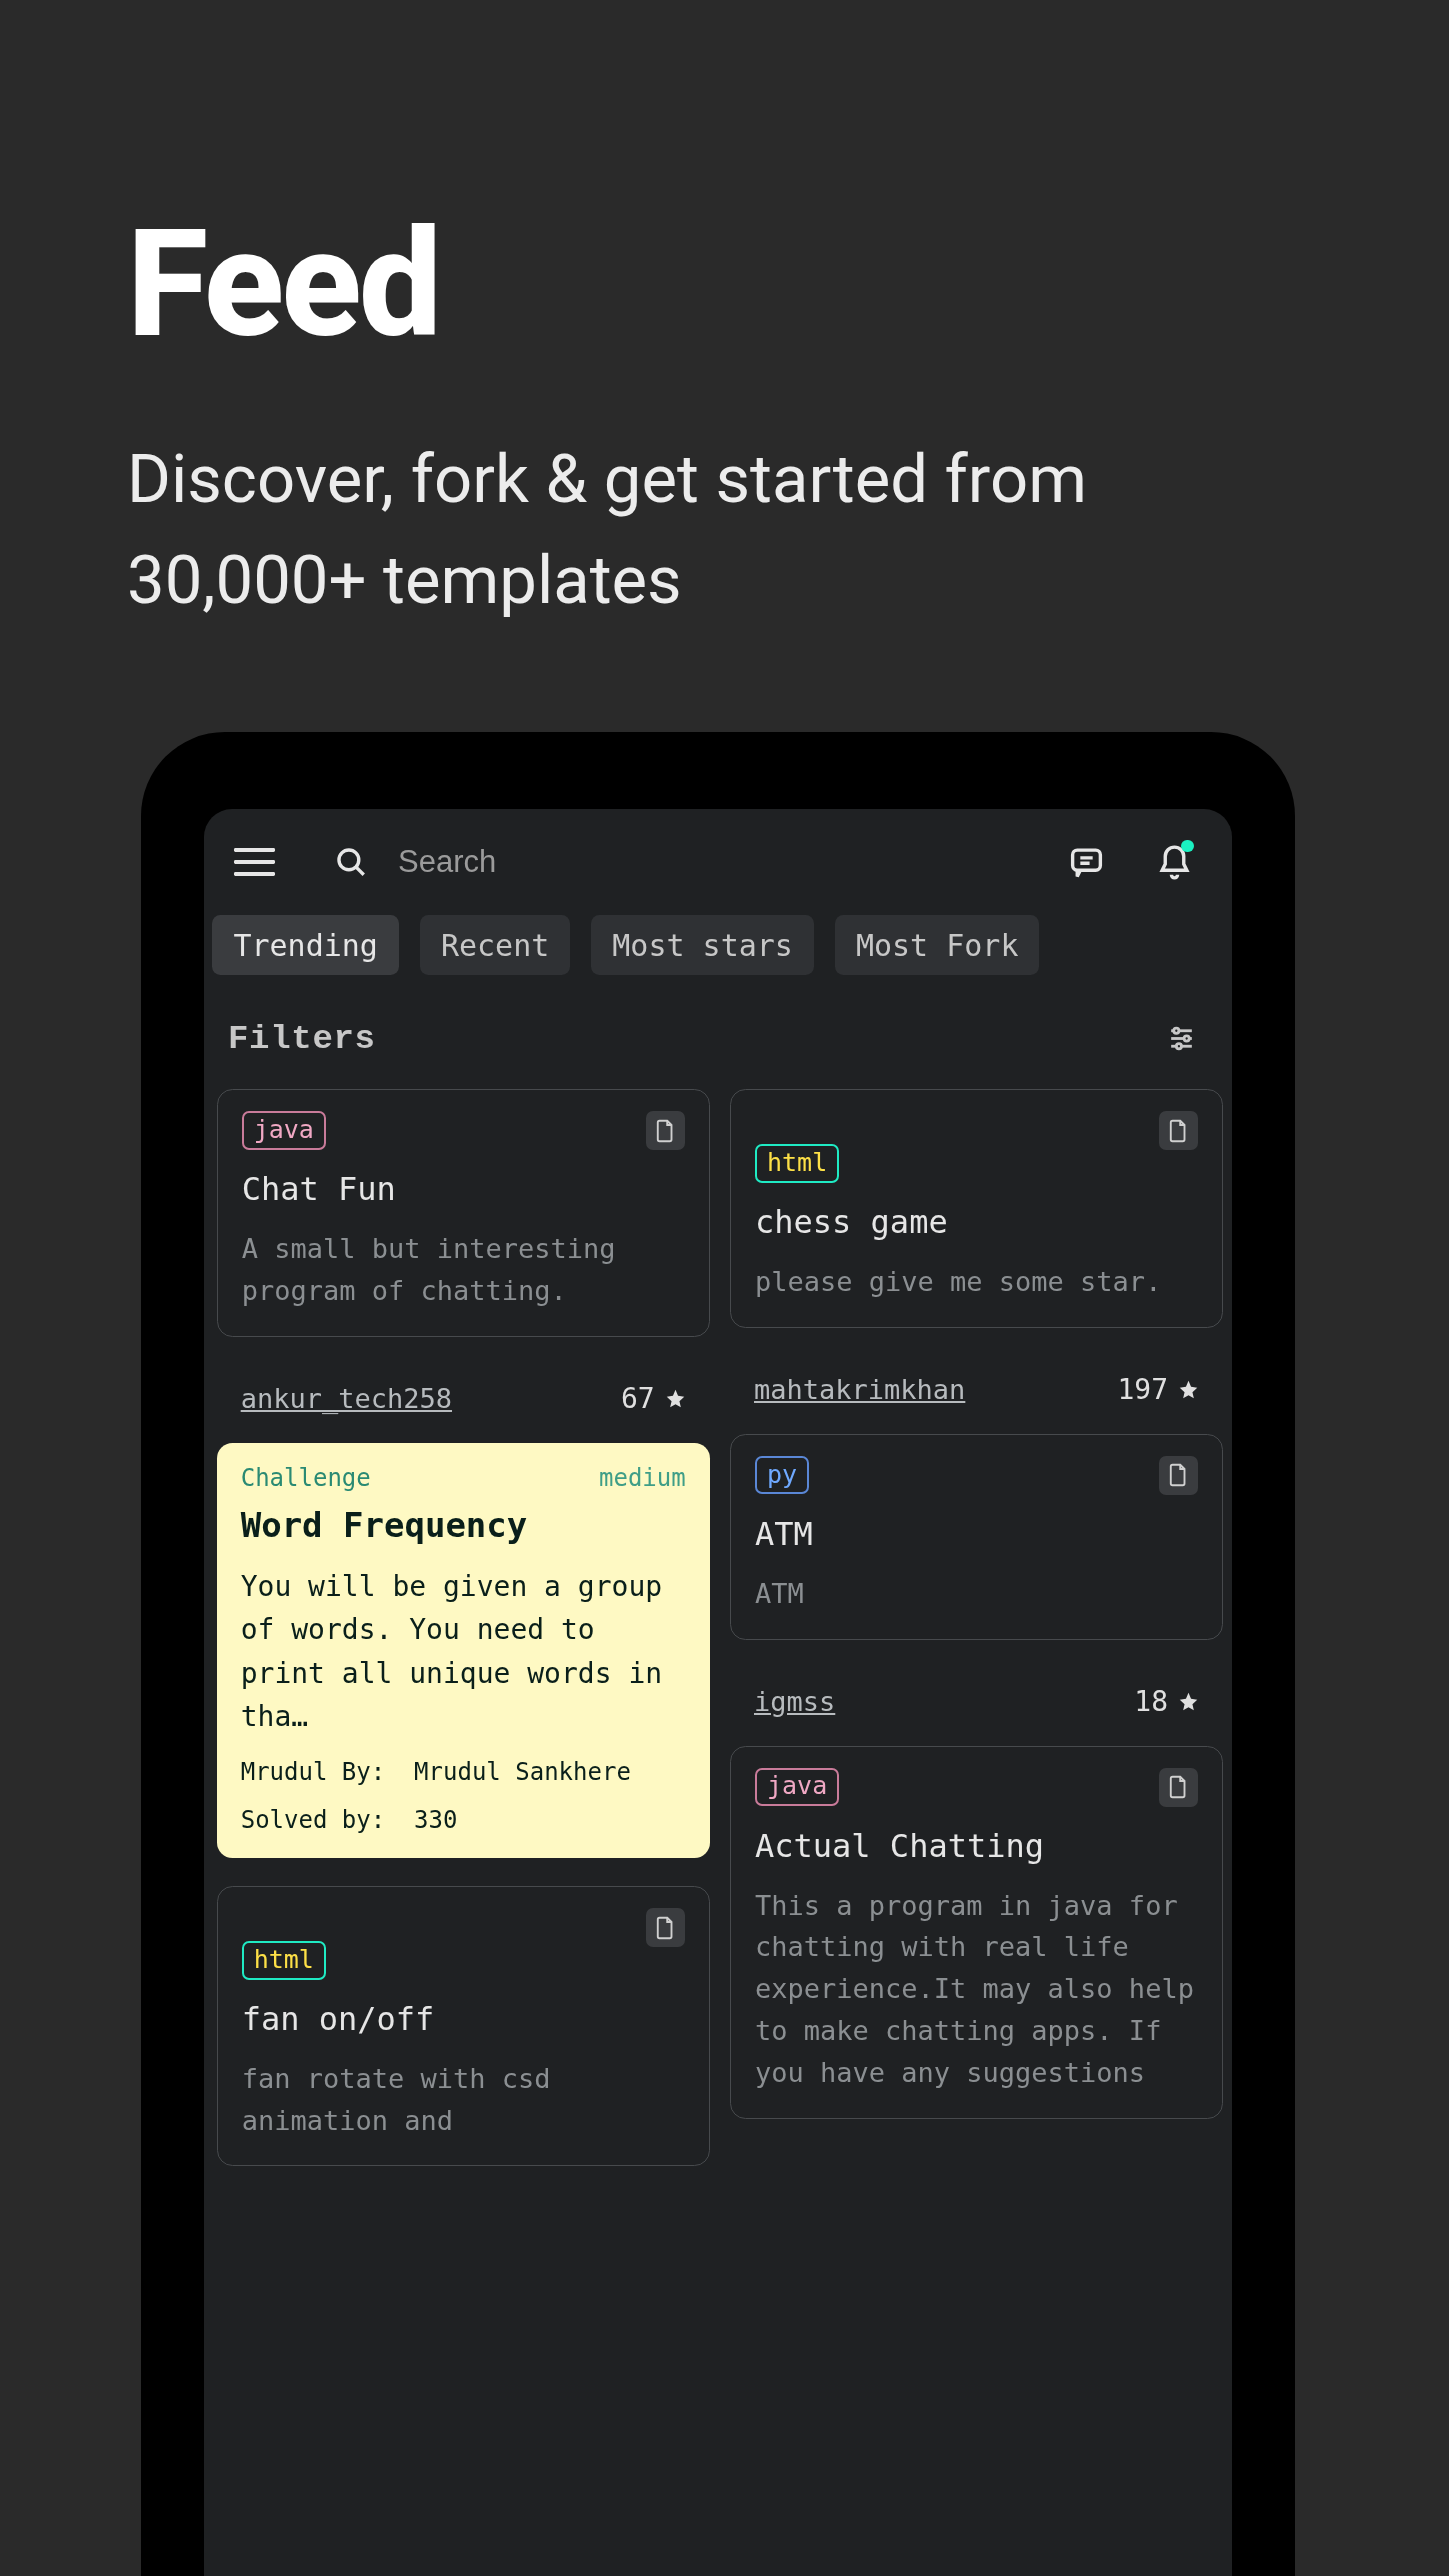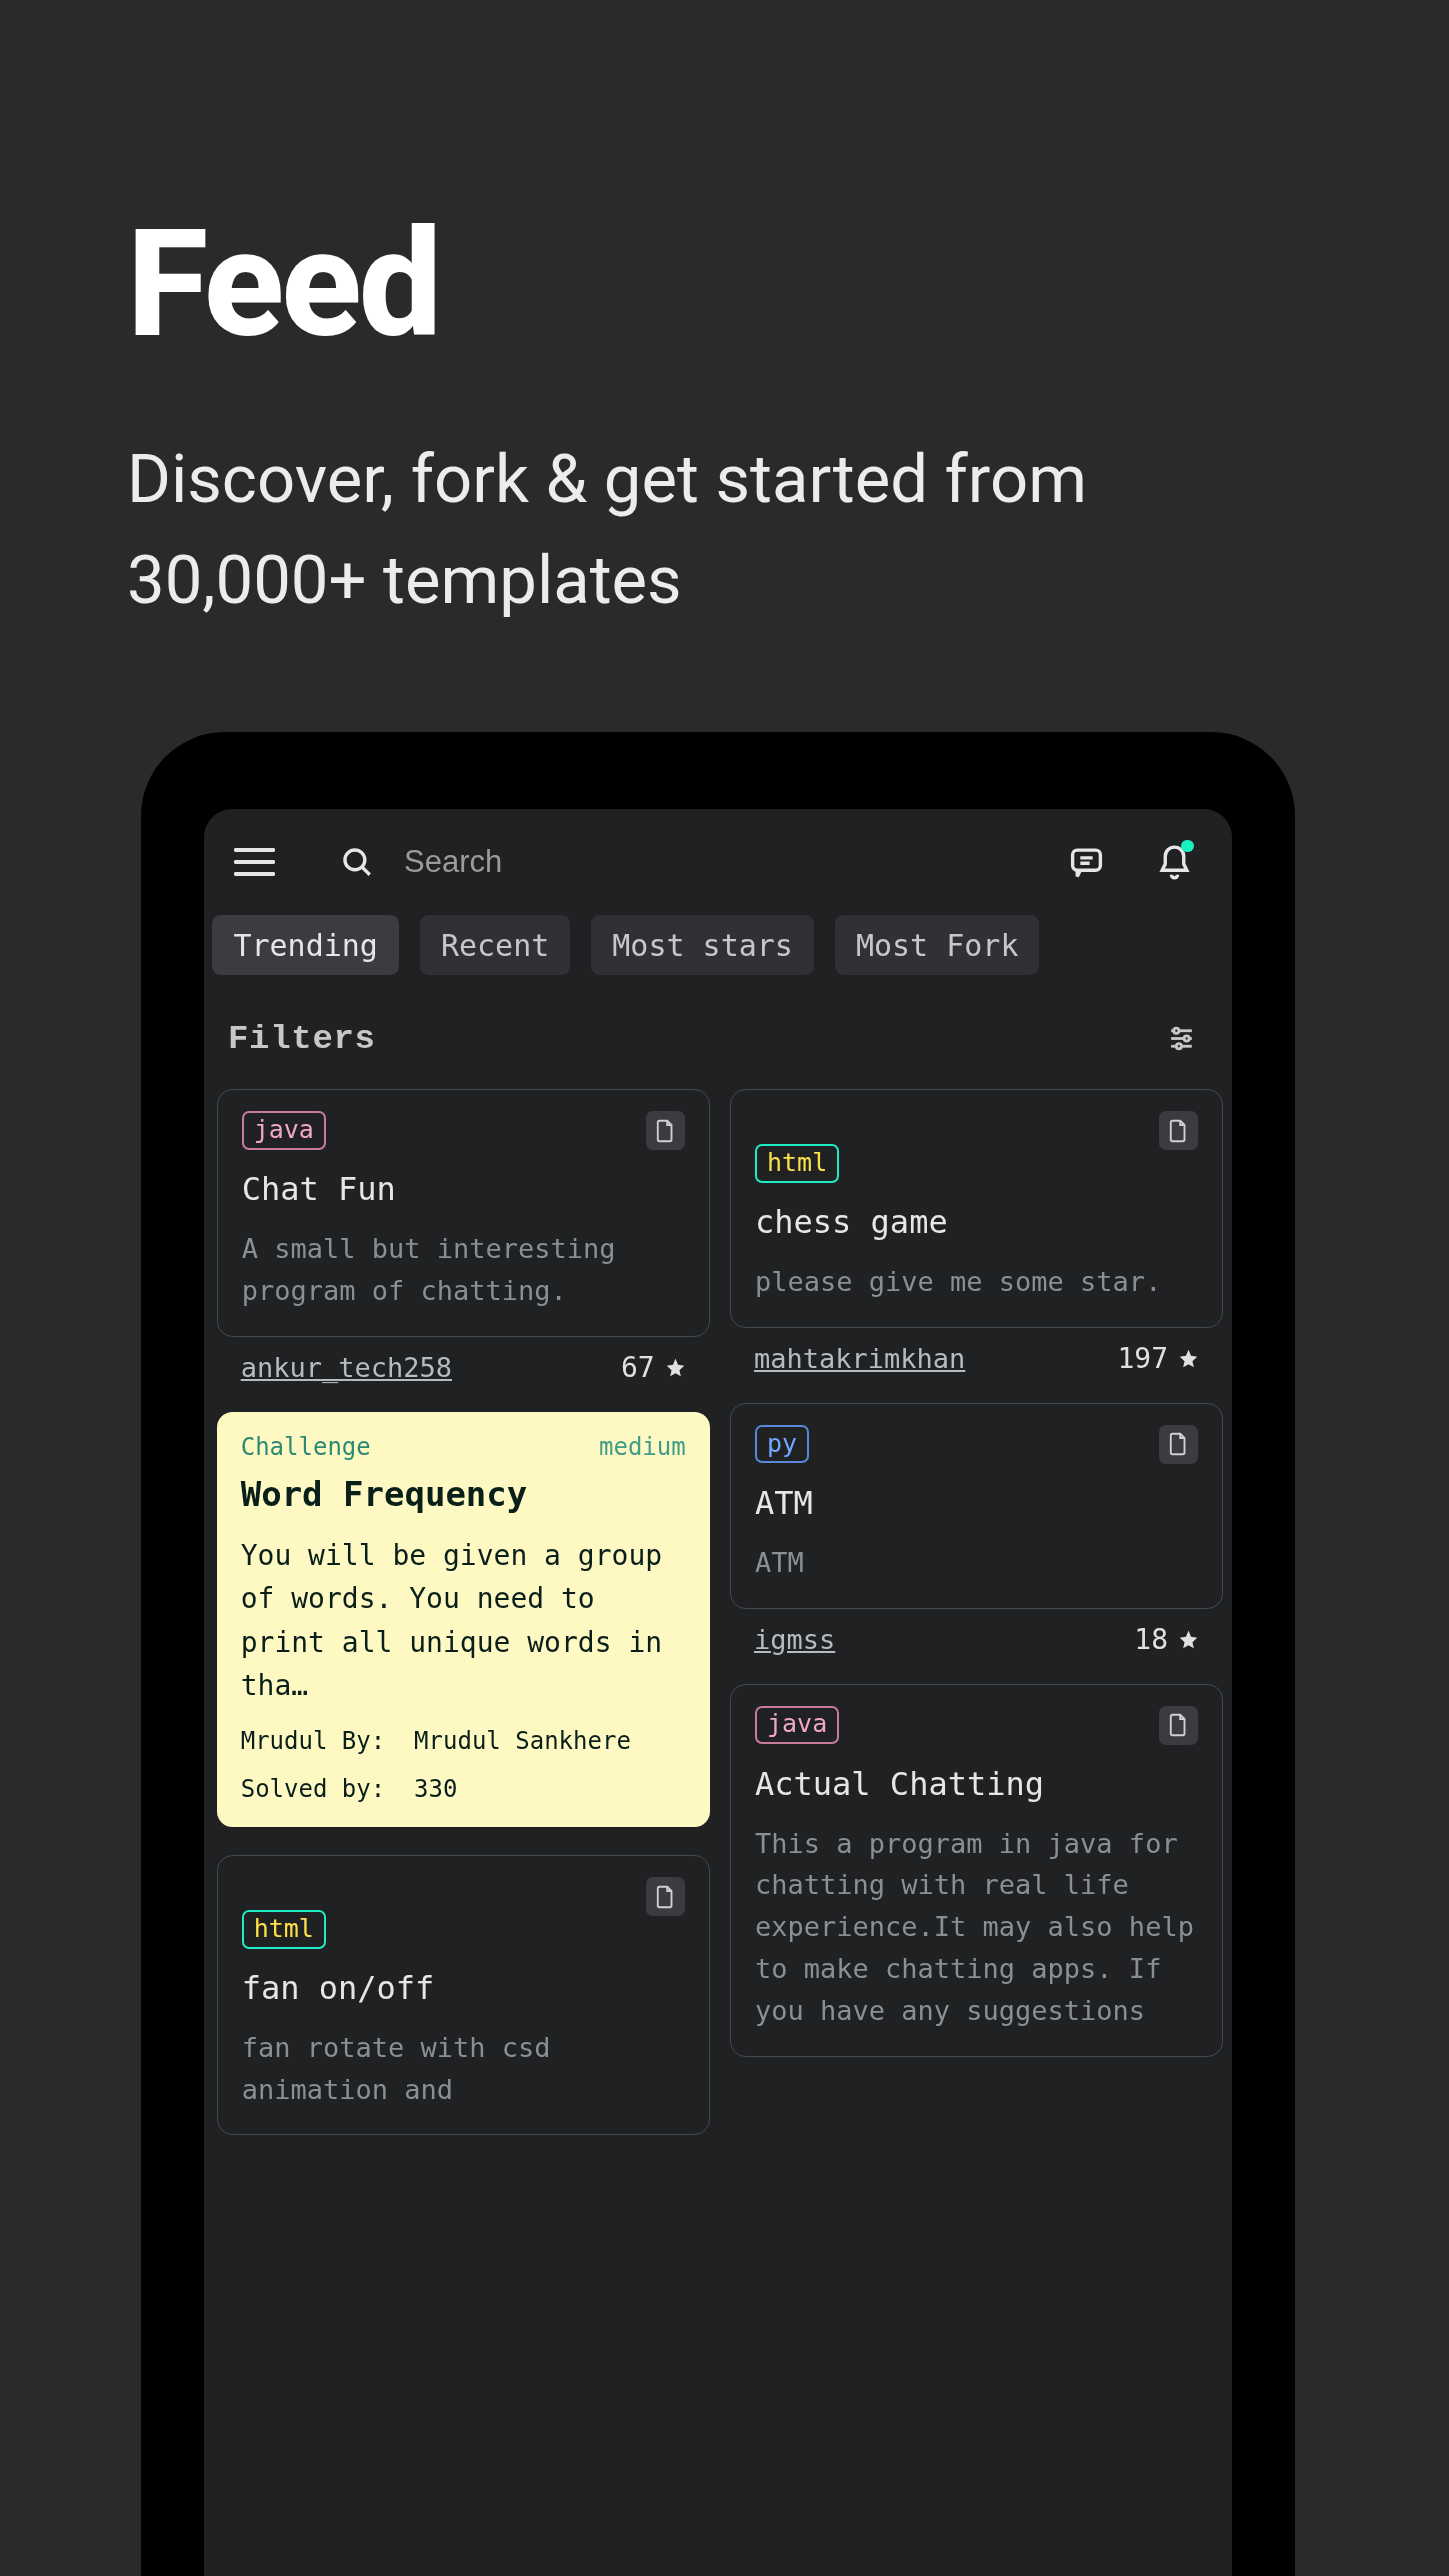--- a/index.html
+++ b/index.html
@@ -56,21 +56,21 @@
     font-family: "SF Mono", "Menlo", "Consolas", "Courier New", monospace;
     position: relative;
   }
 
   
   .appbar {
     height: 106px;
     display: flex;
     align-items: center;
     padding: 13px 24px;
-    gap: 28px;
+    gap: 22px;
   }
   .icon-btn {
     width: 53px;
     height: 53px;
     display: flex;
     align-items: center;
     justify-content: center;
     color: #e6e6e6;
     position: relative;
   }
@@ -260,21 +260,21 @@
     max-height: 176px;
     overflow: hidden;
   }
   .challenge .meta-line {
     margin-top: 20px;
     font-size: 24px;
     color: #0a1f1a;
     font-family: "SF Mono","Menlo","Consolas",monospace;
   }
 
-  .card-group { display: flex; flex-direction: column; }
+  .card-group { display: flex; flex-direction: column; gap: 31px; }
 
   svg { display: block; }
 </style>
 </head>
 <body>
 
 <div class="page">
 
   <div class="hero">
     <div class="hero-title">Feed</div>

